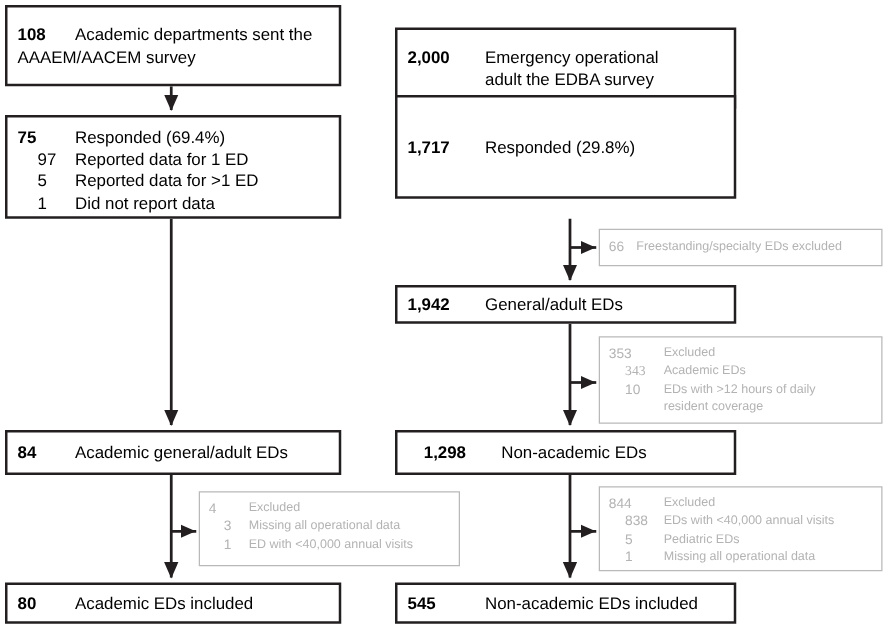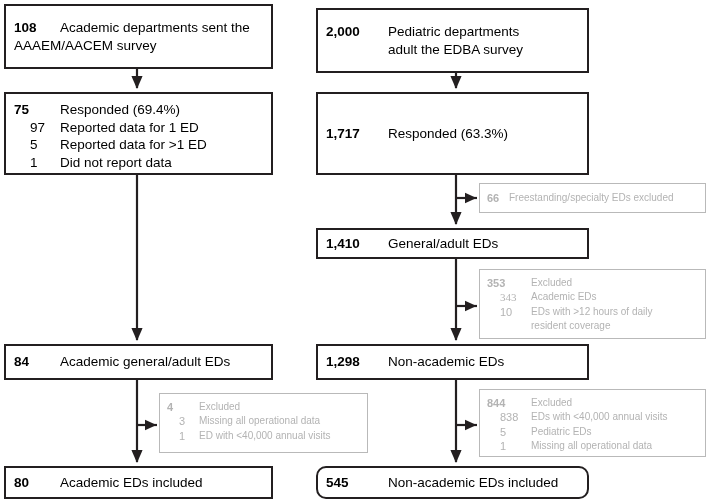--- a/index.html
+++ b/index.html
@@ -62,21 +62,21 @@
     font-weight: normal;
     width: 46px;
     text-align: left;
     padding-left: 16px;
     box-sizing: border-box;
   }
   .node.solid .sub .t { }
 
   
   .node.excluded .n {
-    font-weight: bold;
+    font-weight: normal;
     color: #b3b3b3;
     font-size: 11px;
     flex: 0 0 auto;
   }
   .node.excluded .t {
     color: #b3b3b3;
     font-size: 10px;
   }
   .node.excluded .sub .n {
     font-weight: normal;
@@ -128,25 +128,25 @@
         <span class="n">108</span>
         <span class="t">Academic departments sent the</span>
       </div>
       <div class="row">
         <span class="n" style="visibility:hidden"></span>
         <span class="t">AAAEM/AACEM survey</span>
       </div>
     </div>
   </div>
 
-  <div class="node solid" style="left:316px; top:8px; width:273px; height:65px;">
+  <div class="node solid" style="left:316px; top:22px; width:273px; height:65px;">
     <div class="center-v" style="padding-left:8px;">
       <div class="row head">
         <span class="n" style="width:62px;">2,000</span>
-        <span class="t">Pediatric departments</span>
+        <span class="t">Emergency operational</span>
       </div>
       <div class="row">
         <span class="n" style="width:62px; visibility:hidden"></span>
         <span class="t">adult the EDBA survey</span>
       </div>
     </div>
   </div>
 
   <div class="node solid" style="left:4px; top:92px; width:269px; height:83px;">
     <div style="padding:7px 0 0 8px;">
@@ -162,42 +162,42 @@
         <span class="n">5</span>
         <span class="t">Reported data for &gt;1 ED</span>
       </div>
       <div class="row sub">
         <span class="n">1</span>
         <span class="t">Did not report data</span>
       </div>
     </div>
   </div>
 
-  <div class="node solid" style="left:316px; top:92px; width:273px; height:83px;">
+  <div class="node solid" style="left:316px; top:76px; width:273px; height:83px;">
     <div class="center-v" style="padding-left:8px;">
       <div class="row head">
         <span class="n" style="width:62px;">1,717</span>
-        <span class="t">Responded (63.3%)</span>
+        <span class="t">Responded (29.8%)</span>
       </div>
     </div>
   </div>
 
   <div class="node excluded" style="left:479px; top:183px; width:227px; height:30px;">
     <div class="center-v" style="padding-left:7px;">
       <div class="row">
         <span class="n" style="width:22px;">66</span>
         <span class="t">Freestanding/specialty EDs excluded</span>
       </div>
     </div>
   </div>
 
   <div class="node solid" style="left:316px; top:228px; width:273px; height:31px;">
     <div class="center-v" style="padding-left:8px;">
       <div class="row head">
-        <span class="n" style="width:62px;">1,410</span>
+        <span class="n" style="width:62px;">1,942</span>
         <span class="t">General/adult EDs</span>
       </div>
     </div>
   </div>
 
   <div class="node excluded" style="left:479px; top:269px; width:227px; height:70px;">
     <div style="padding:6px 0 0 7px;">
       <div class="row">
         <span class="n" style="width:44px;">353</span>
         <span class="t">Excluded</span>
@@ -220,21 +220,21 @@
   <div class="node solid" style="left:4px; top:344px; width:269px; height:36px;">
     <div class="center-v" style="padding-left:8px;">
       <div class="row head">
         <span class="n">84</span>
         <span class="t">Academic general/adult EDs</span>
       </div>
     </div>
   </div>
 
   <div class="node solid" style="left:316px; top:344px; width:273px; height:36px;">
-    <div class="center-v" style="padding-left:8px;">
+    <div class="center-v" style="padding-left:21px;">
       <div class="row head">
         <span class="n" style="width:62px;">1,298</span>
         <span class="t">Non-academic EDs</span>
       </div>
     </div>
   </div>
 
   <div class="node excluded" style="left:159px; top:393px; width:209px; height:60px;">
     <div style="padding:6px 0 0 7px;">
       <div class="row">
@@ -275,21 +275,21 @@
 
   <div class="node solid" style="left:4px; top:466px; width:269px; height:33px;">
     <div class="center-v" style="padding-left:8px;">
       <div class="row head">
         <span class="n">80</span>
         <span class="t">Academic EDs included</span>
       </div>
     </div>
   </div>
 
-  <div class="node solid" style="left:316px; top:466px; width:273px; height:33px;border-radius:10px;">
+  <div class="node solid" style="left:316px; top:466px; width:273px; height:33px;">
     <div class="center-v" style="padding-left:8px;">
       <div class="row head">
         <span class="n" style="width:62px;">545</span>
         <span class="t">Non-academic EDs included</span>
       </div>
     </div>
   </div>
 
 </div>
 

